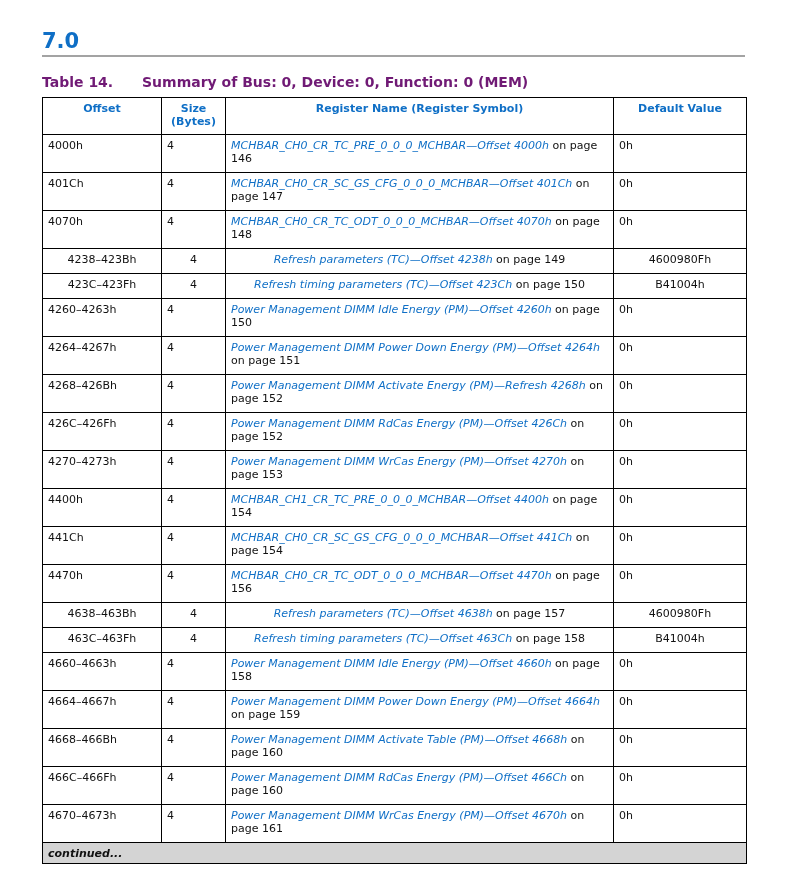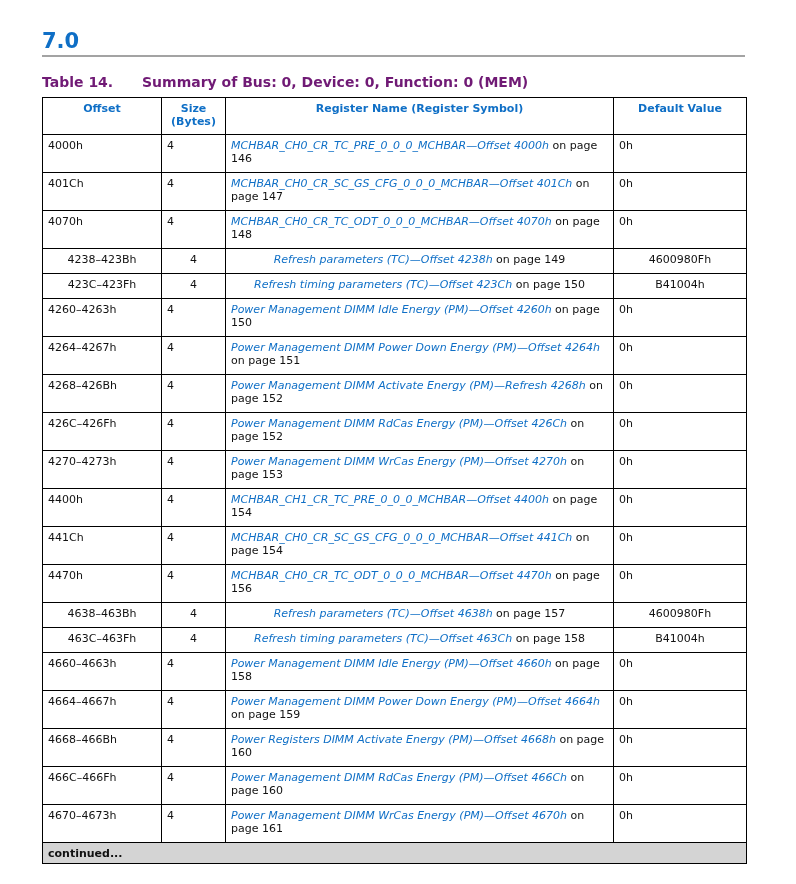--- a/index.html
+++ b/index.html
@@ -82,20 +82,21 @@
     table.reg-table td {
       padding-top: 4px;
       padding-bottom: 2px;
     }
     tr.row-2line td { height: 31px; }
     tr.row-1line td { height: 18px; text-align: center; }
     .link { color: #0f6fc6; font-style: italic; }
     .cont-row td {
       background: #d4d4d4;
       text-align: right;
+      font-style: italic;
       font-weight: bold;
       padding: 0 12px 0 5px;
       height: 14px;
       line-height: 14px;
       font-size: 11px;
     }
   </style>
 </head>
 <body>
 
@@ -225,21 +226,21 @@
       </tr>
       <tr class="row-2line">
         <td>4664–4667h</td>
         <td>4</td>
         <td><span class="link">Power Management DIMM Power Down Energy (PM)—Offset 4664h</span><span> on page 159</span></td>
         <td>0h</td>
       </tr>
       <tr class="row-2line">
         <td>4668–466Bh</td>
         <td>4</td>
-        <td><span class="link">Power Registers DIMM Activate Energy (PM)—Offset 4668h</span><span> on page 160</span></td>
+        <td><span class="link">Power Management DIMM Activate Table (PM)—Offset 4668h</span><span> on page 160</span></td>
         <td>0h</td>
       </tr>
       <tr class="row-2line">
         <td>466C–466Fh</td>
         <td>4</td>
         <td><span class="link">Power Management DIMM RdCas Energy (PM)—Offset 466Ch</span><span> on page 160</span></td>
         <td>0h</td>
       </tr>
       <tr class="row-2line">
         <td>4670–4673h</td>

